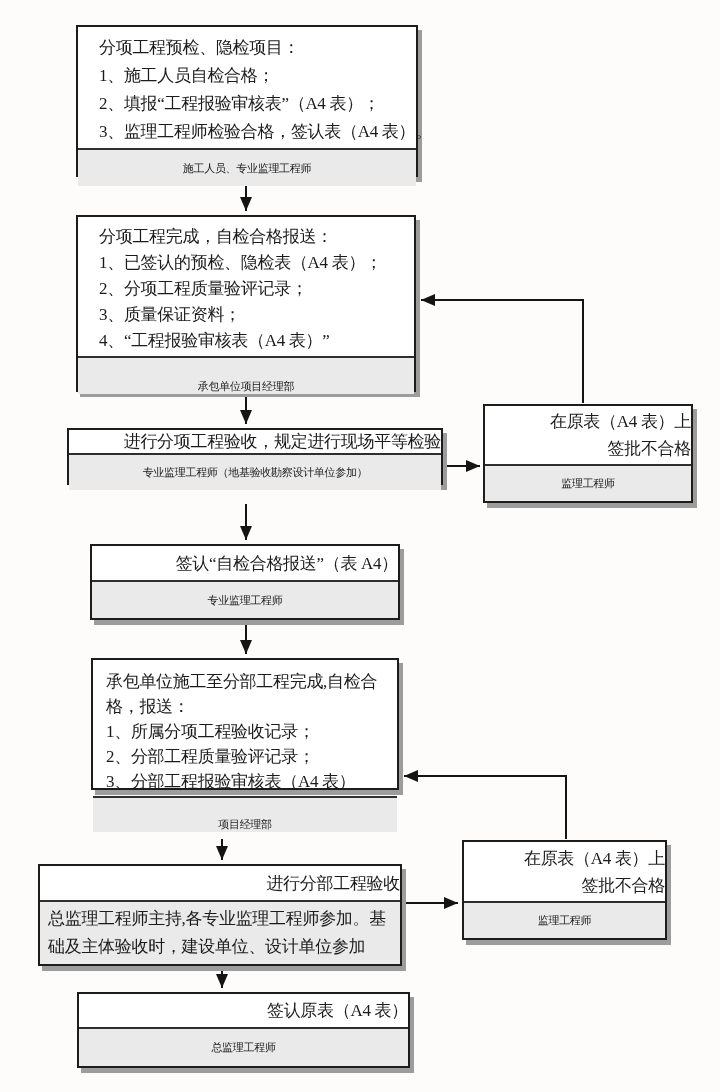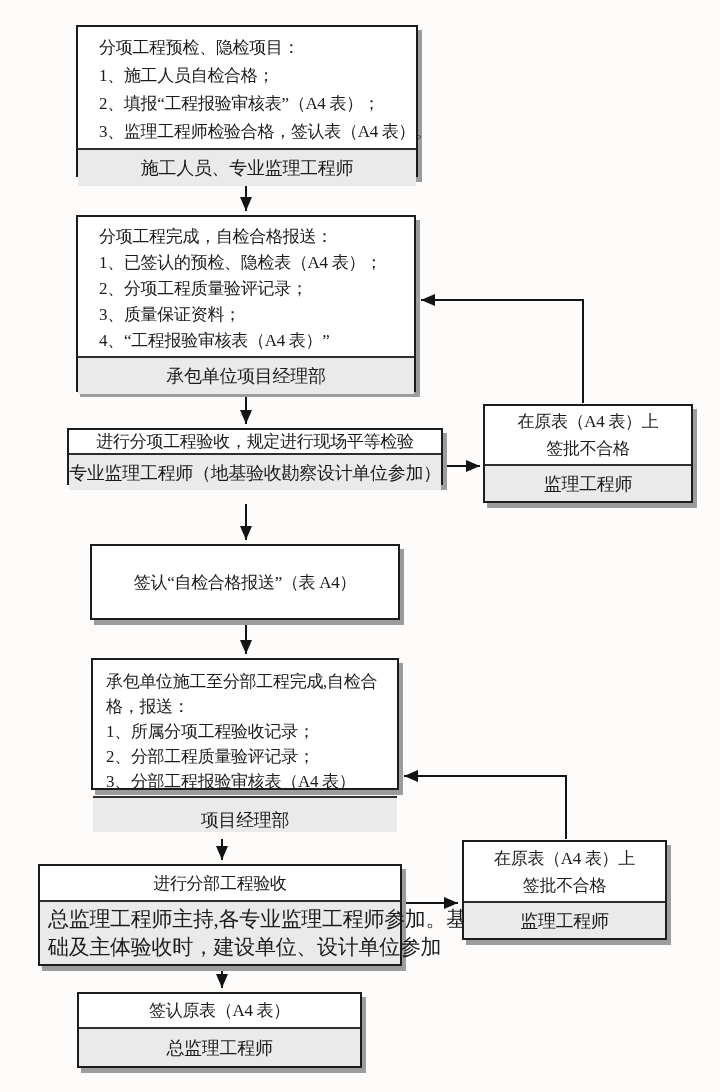--- a/index.html
+++ b/index.html
@@ -12,25 +12,25 @@
   svg.wires{position:absolute;left:0;top:0;width:720px;height:1092px;}
   .box{
     position:absolute;box-sizing:border-box;background:#ffffff;
     border:2px solid #1c1c1c;box-shadow:4px 5px 0 #9c9c9c;
     display:flex;flex-direction:column;
   }
   .body{flex:1;display:flex;flex-direction:column;justify-content:center;
         font-size:17px;letter-spacing:-0.3px;}
   .body.list{justify-content:flex-start;}
   .line{white-space:nowrap;}
-  .center .line{text-align:center;}
+  .center .line{text-align:right;}
   .role{
     background:#eaeaea;border-top:2px solid #2e2e2e;
     display:flex;flex-direction:column;justify-content:center;
-    text-align:center;font-size:18px;letter-spacing:-0.3px;flex:0 0 auto;
+    text-align:center;font-size:11px;letter-spacing:-0.3px;flex:0 0 auto;
   }
   .role .line{text-align:center;}
   .role.left .line{text-align:left;}
 </style>
 </head>
 <body>
 
 <div class="stage">
 
   <svg class="wires" viewBox="0 0 720 1092">
@@ -64,21 +64,21 @@
   </div>
 
   <div class="box" style="left:76px;top:215px;width:340px;height:177px;">
     <div class="body list" style="padding:7px 2px 2px 21px;line-height:26px;">
       <div class="line">分项工程完成，自检合格报送：</div>
       <div class="line">1、已签认的预检、隐检表（A4 表）；</div>
       <div class="line">2、分项工程质量验评记录；</div>
       <div class="line">3、质量保证资料；</div>
       <div class="line">4、“工程报验审核表（A4 表）”</div>
     </div>
-    <div class="role" style="height:36px;">
+    <div class="role" style="height:36px;justify-content:flex-end;">
       <div class="line">承包单位项目经理部</div>
     </div>
   </div>
 
   <div class="box center" style="left:67px;top:428px;width:376px;height:57px;">
     <div class="body">
       <div class="line">进行分项工程验收，规定进行现场平等检验</div>
     </div>
     <div class="role" style="height:35px;">
       <div class="line">专业监理工程师（地基验收勘察设计单位参加）</div>
@@ -92,56 +92,59 @@
     </div>
     <div class="role" style="height:35px;">
       <div class="line">监理工程师</div>
     </div>
   </div>
 
   <div class="box center" style="left:90px;top:544px;width:310px;height:76px;">
     <div class="body">
       <div class="line">签认“自检合格报送”（表 A4）</div>
     </div>
+    <div class="role" style="height:36px;">
+      <div class="line">专业监理工程师</div>
+    </div>
   </div>
 
   <div class="box" style="left:91px;top:658px;width:308px;height:132px;">
     <div class="body list" style="padding:9px 2px 2px 13px;line-height:25px;">
       <div class="line">承包单位施工至分部工程完成,自检合</div>
       <div class="line">格，报送：</div>
       <div class="line">1、所属分项工程验收记录；</div>
       <div class="line">2、分部工程质量验评记录；</div>
       <div class="line">3、分部工程报验审核表（A4 表）</div>
     </div>
     <div class="role" style="height:34px;justify-content:flex-end;">
       <div class="line">项目经理部</div>
     </div>
   </div>
 
   <div class="box center" style="left:38px;top:864px;width:364px;height:102px;">
     <div class="body">
       <div class="line">进行分部工程验收</div>
     </div>
-    <div class="role left" style="height:62px;font-size:21px;line-height:28px;padding-left:8px;">
+    <div class="role left" style="height:62px;font-size:17px;line-height:28px;padding-left:8px;">
       <div class="line">总监理工程师主持,各专业监理工程师参加。基</div>
       <div class="line">础及主体验收时，建设单位、设计单位参加</div>
     </div>
   </div>
 
   <div class="box center" style="left:462px;top:840px;width:205px;height:100px;">
     <div class="body" style="line-height:27px;">
       <div class="line">在原表（A4 表）上</div>
       <div class="line">签批不合格</div>
     </div>
     <div class="role" style="height:35px;">
       <div class="line">监理工程师</div>
     </div>
   </div>
 
-  <div class="box center" style="left:77px;top:992px;width:285px;height:76px;">
+  <div class="box center" style="left:77px;top:992px;width:333px;height:76px;">
     <div class="body">
       <div class="line">签认原表（A4 表）</div>
     </div>
     <div class="role" style="height:37px;">
       <div class="line">总监理工程师</div>
     </div>
   </div>
 
 </div>
 

